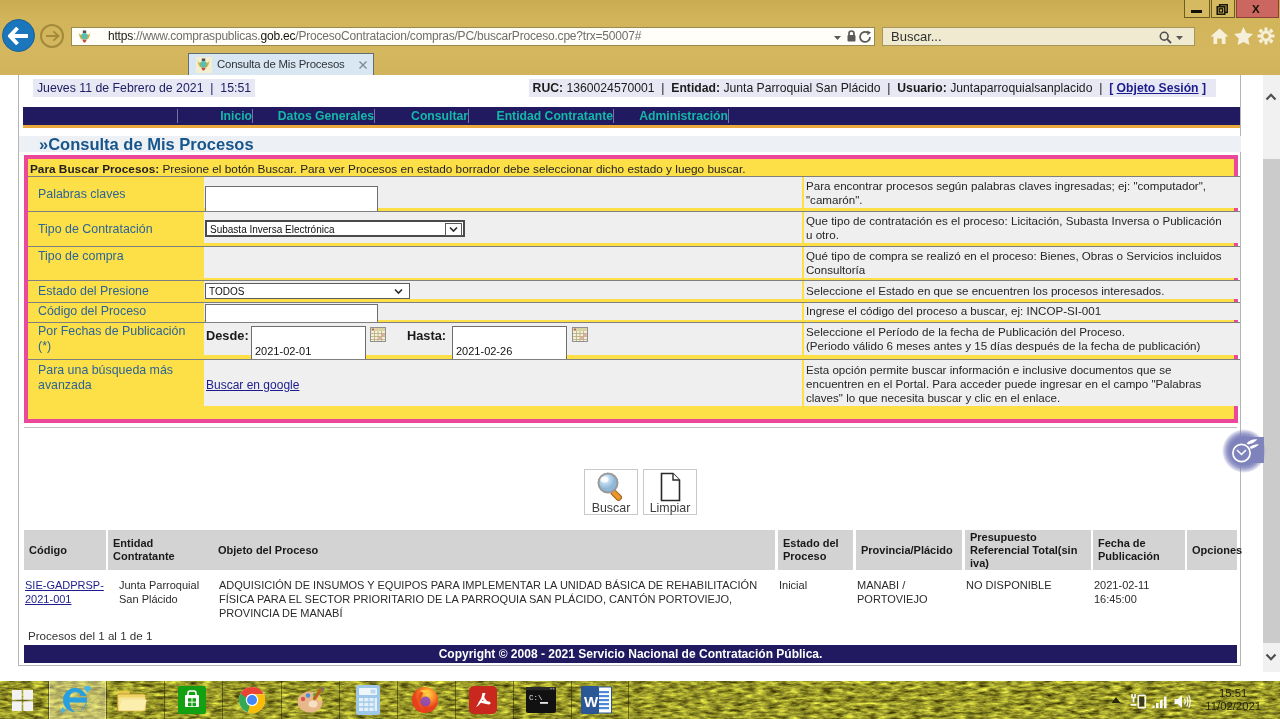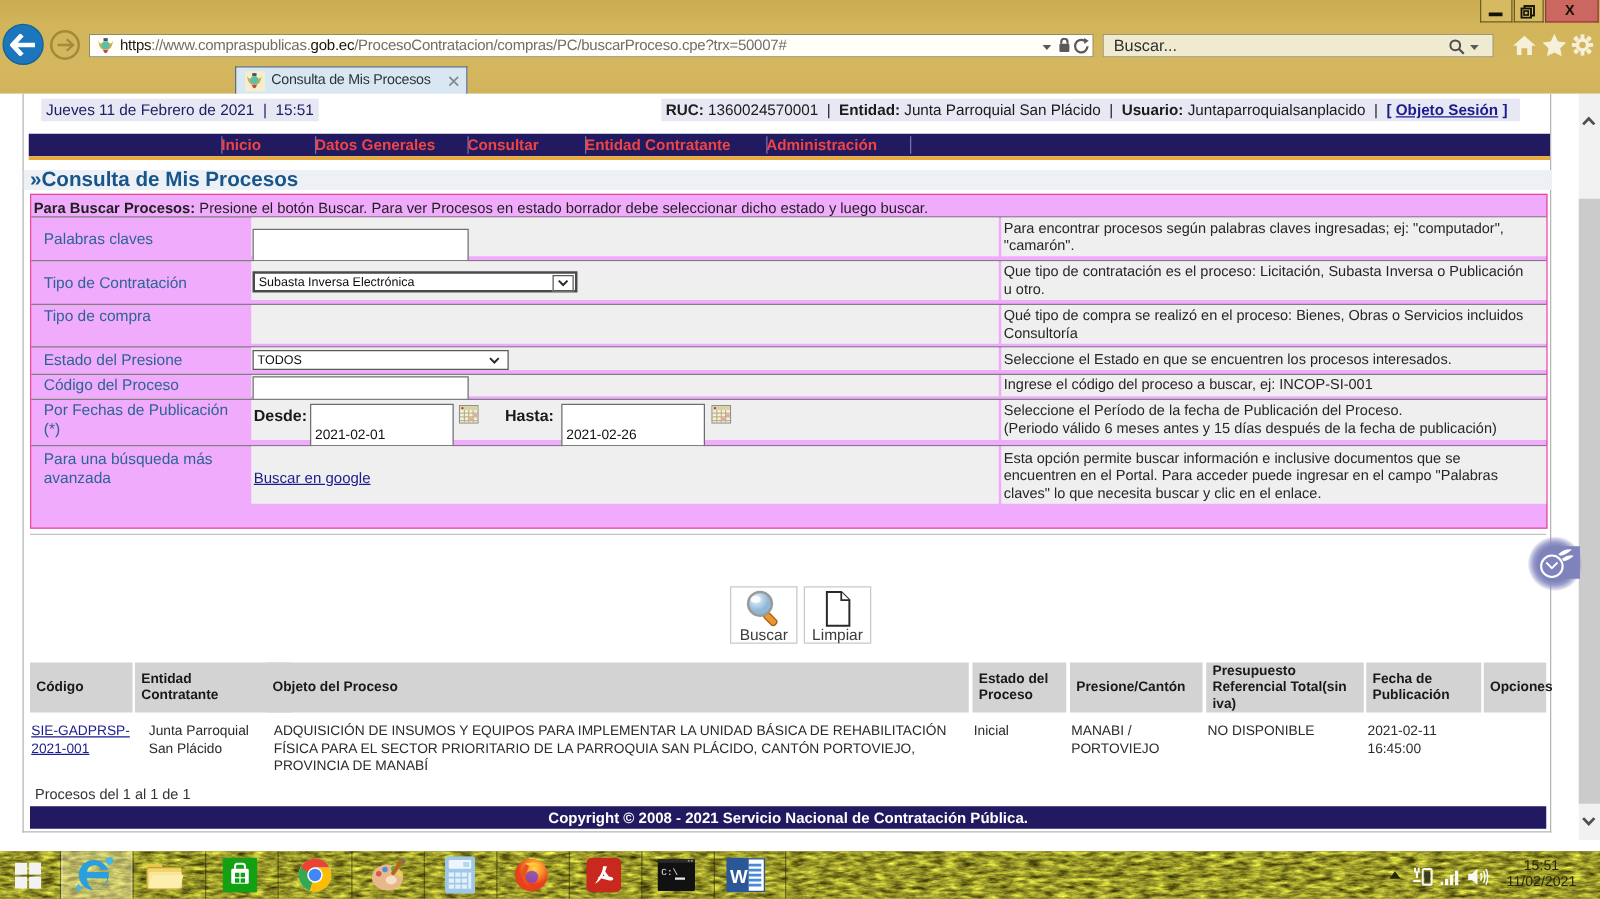--- a/index.html
+++ b/index.html
@@ -24,26 +24,26 @@
 #page{position:absolute;left:0;top:75px;width:1263px;height:597px;background:#fff}
 #wrapL{position:absolute;left:18px;top:0;width:1px;height:591px;background:#b5b5b5}
 #wrapR{position:absolute;left:1240px;top:0;width:1px;height:591px;background:#b5b5b5}
 #wrapB{position:absolute;left:18px;top:590px;width:1223px;height:1px;background:#b5b5b5}
 #datebox{position:absolute;left:33px;top:4px;width:222px;height:18px;background:#e7e8f3;
 color:#1f2064;font-size:12.3px;line-height:18px;text-align:center}
 #infoband{position:absolute;right:47px;top:4px;height:18px;background:#e7e8f3;
 color:#1b1b1b;font-size:12.2px;line-height:18px;white-space:nowrap;padding:0 4px}
 #navbar{position:absolute;left:23px;top:32px;width:1217px;height:18px;background:#211a61}
 #goldline{position:absolute;left:23px;top:50px;width:1217px;height:3px;background:#eaa93c}
-.navitem{position:absolute;top:0;height:18px;line-height:18px;color:#ef4444;font-weight:bold;
-font-size:12.2px;text-align:left}
+.navitem{position:absolute;top:0;height:18px;line-height:18px;color:#14b8a6;font-weight:bold;
+font-size:12.2px;text-align:right}
 .navsep{position:absolute;top:2px;height:14px;width:1px;background:rgba(185,190,230,.55)}
 #headband{position:absolute;left:19px;top:61px;width:1222px;height:16px;background:#edf1f5;
 color:#17558a;font-weight:bold;font-size:16.5px;line-height:17px}
-#ftable{position:absolute;left:24px;top:80px;width:1214px;height:268px;border:1px solid #ec4899;background:#f0abfc}
+#ftable{position:absolute;left:24px;top:80px;width:1214px;height:268px;border:4px solid #ec4899;background:#fde047}
 .fline{position:absolute;left:0;width:1212px;height:1px;background:#7f7f7f}
 .fgray{position:absolute;background:#efefef}
 .flabel{position:absolute;left:10px;color:#2d6496;font-size:12.4px;line-height:15px}
 .fhelp{position:absolute;left:778px;width:436px;color:#262626;font-size:11.6px;line-height:14px;white-space:nowrap}
 .tinput{position:absolute;background:#fff;border:1px solid #6e6e6e;font-size:11px;color:#111;line-height:14px;padding:17px 3px}
 .sel{position:absolute;background:#fff;border:1px solid #5a5a5a;font-size:10px;color:#0d0d0d;line-height:13px;padding:1px 3px}
 a.navy{color:#1c1c8f;text-decoration:underline}
 #line2{position:absolute;left:24px;top:352px;width:1213px;height:1px;background:#c2c2c2}
 .btnbox{position:absolute;top:394px;width:54px;height:46px;border:1px solid #c9c9c9;text-align:center;font-size:12.4px;color:#3c3c3c}
 #rhead{position:absolute;left:24px;top:455px;width:1213px;height:40px}
@@ -79,21 +79,21 @@
   <svg class="abs" style="left:45px;top:30px" width="15" height="12" viewBox="0 0 16 13">
     <path d="M9 1.5 L14.5 6.5 L9 11.5 M1 6.5 L14 6.5" stroke="#a38a3a" stroke-width="2" fill="none"></path>
   </svg>
   <div id="addr">
     <svg width="13" height="14" viewBox="0 0 13 14" style="position:absolute;left:6px;top:2px">
       <rect x="4.8" y="0.5" width="3.4" height="2.5" fill="#55504a"></rect>
       <path d="M0.5 2.5 Q2 5.5 3.5 4.5 L9.5 4.5 Q11 5.5 12.5 2.5 L11.5 6.5 Q10.5 9 9 9.5 L4 9.5 Q2.5 9 1.5 6.5 Z" fill="#d4ae3c"></path>
       <circle cx="6.5" cy="6.2" r="3.2" fill="#5bbfae"></circle>
       <path d="M4.3 9.8 L8.7 9.8 L7.6 12 Q6.5 13 5.4 12 Z" fill="#bf4a3c"></path>
     </svg>
-    <span style="margin-left:24px"><span style="color:#1a1a1a">https</span>://www.compraspublicas.<b style="color:#131313;font-weight:normal">gob.ec</b>/ProcesoContratacion/compras/PC/buscarProceso.cpe?trx=50007#</span>
+    <span style="margin-left:36px"><span style="color:#1a1a1a">https</span>://www.compraspublicas.<b style="color:#131313;font-weight:normal">gob.ec</b>/ProcesoContratacion/compras/PC/buscarProceso.cpe?trx=50007#</span>
     <svg width="9" height="6" viewBox="0 0 9 6" style="position:absolute;right:32px;top:7px">
         <path d="M1 1 L4.5 5 L8 1" fill="#5a5a5a"></path>
       </svg>
     <svg width="11" height="13" viewBox="0 0 11 13" style="position:absolute;right:17px;top:2px">
       <path d="M3 5 L3 3.5 Q3 1 5.5 1 Q8 1 8 3.5 L8 5" fill="none" stroke="#5a5a5a" stroke-width="1.7"></path>
       <rect x="1.5" y="5" width="8" height="6.5" rx="1" fill="#5a5a5a"></rect>
     </svg>
     <svg width="14" height="14" viewBox="0 0 14 14" style="position:absolute;right:2px;top:2px">
       <path d="M12 7 A5 5 0 1 1 9.8 2.8" fill="none" stroke="#5a5a5a" stroke-width="1.8"></path>
       <path d="M9.2 0.4 L13 2.6 L9.4 5.2 Z" fill="#5a5a5a"></path>
@@ -155,21 +155,21 @@
     <div class="navitem" style="left:229px;width:122px">Datos Generales</div>
     <div class="navsep" style="left:351px"></div>
     <div class="navitem" style="left:351px;width:94px">Consultar</div>
     <div class="navsep" style="left:445px"></div>
     <div class="navitem" style="left:445px;width:145px">Entidad Contratante</div>
     <div class="navsep" style="left:590px"></div>
     <div class="navitem" style="left:590px;width:115px">Administración</div>
     <div class="navsep" style="left:705px"></div>
   </div>
   <div id="goldline"></div>
-  <div id="headband"><span style="margin-left:5px">»Consulta de Mis Procesos</span></div>
+  <div id="headband"><span style="margin-left:20px">»Consulta de Mis Procesos</span></div>
   <div id="ftable">
     <div style="position:absolute;left:2px;top:3px;font-size:11.8px;color:#1f1f1f"><b>Para Buscar Procesos:</b> Presione el botón Buscar. Para ver Procesos en estado borrador debe seleccionar dicho estado y luego buscar.</div>
     <div class="fline" style="top:16.5px"></div>
     <div class="fgray" style="left:176px;top:17.5px;width:598px;height:31.5px"></div>
     <div class="fgray" style="left:776px;top:17.5px;width:436px;height:31.5px"></div>
     <div class="flabel" style="top:28px">Palabras claves</div>
     <div class="tinput" style="left:177px;top:26.5px;width:173px;height:16px"></div>
     <div class="fhelp" style="top:20px">Para encontrar procesos según palabras claves ingresadas; ej: "computador",<br>"camarón".</div>
     <div class="fline" style="top:51.5px"></div>
     <div class="fgray" style="left:176px;top:52.5px;width:598px;height:31.5px"></div>
@@ -263,21 +263,21 @@
       <path d="M8.5 2.5 L20 2.5 L26.5 9 L26.5 29.5 L8.5 29.5 Z" fill="#fff" stroke="#2a2a2a" stroke-width="1.6"></path>
       <path d="M20 2.5 L20 9 L26.5 9" fill="#fff" stroke="#2a2a2a" stroke-width="1.4"></path>
     </svg>
     <div style="position:absolute;left:0;right:0;top:31px">Limpiar</div>
   </div>
   <div id="rhead">
     <div class="hcell" style="left:0;width:82px;line-height:38px">Código</div>
     <div class="hcell" style="left:84px;width:125px;padding-top:7px">Entidad<br>Contratante</div>
     <div class="hcell" style="left:189px;width:562px;line-height:38px">Objeto del Proceso</div>
     <div class="hcell" style="left:754px;width:75px;padding-top:7px">Estado del<br>Proceso</div>
-    <div class="hcell" style="left:832px;width:106px;line-height:38px">Presione/Cantón</div>
+    <div class="hcell" style="left:832px;width:106px;line-height:38px">Provincia/Plácido</div>
     <div class="hcell" style="left:941px;width:126px;padding-top:1px">Presupuesto<br>Referencial Total(sin<br>iva)</div>
     <div class="hcell" style="left:1069px;width:92px;padding-top:7px">Fecha de<br>Publicación</div>
     <div class="hcell" style="left:1163px;width:50px;line-height:38px">Opciones</div>
   </div>
   <div class="rcell" style="left:25px;top:503px"><a class="navy">SIE-GADPRSP-<br>2021-001</a></div>
   <div class="rcell" style="left:119px;top:503px">Junta Parroquial<br>San Plácido</div>
   <div class="rcell" style="left:219px;top:503px">ADQUISICIÓN DE INSUMOS Y EQUIPOS PARA IMPLEMENTAR LA UNIDAD BÁSICA DE REHABILITACIÓN<br>FÍSICA PARA EL SECTOR PRIORITARIO DE LA PARROQUIA SAN PLÁCIDO, CANTÓN PORTOVIEJO,<br>PROVINCIA DE MANABÍ</div>
   <div class="rcell" style="left:779px;top:503px">Inicial</div>
   <div class="rcell" style="left:857px;top:503px">MANABI /<br>PORTOVIEJO</div>
   <div class="rcell" style="left:966px;top:503px">NO DISPONIBLE</div>

